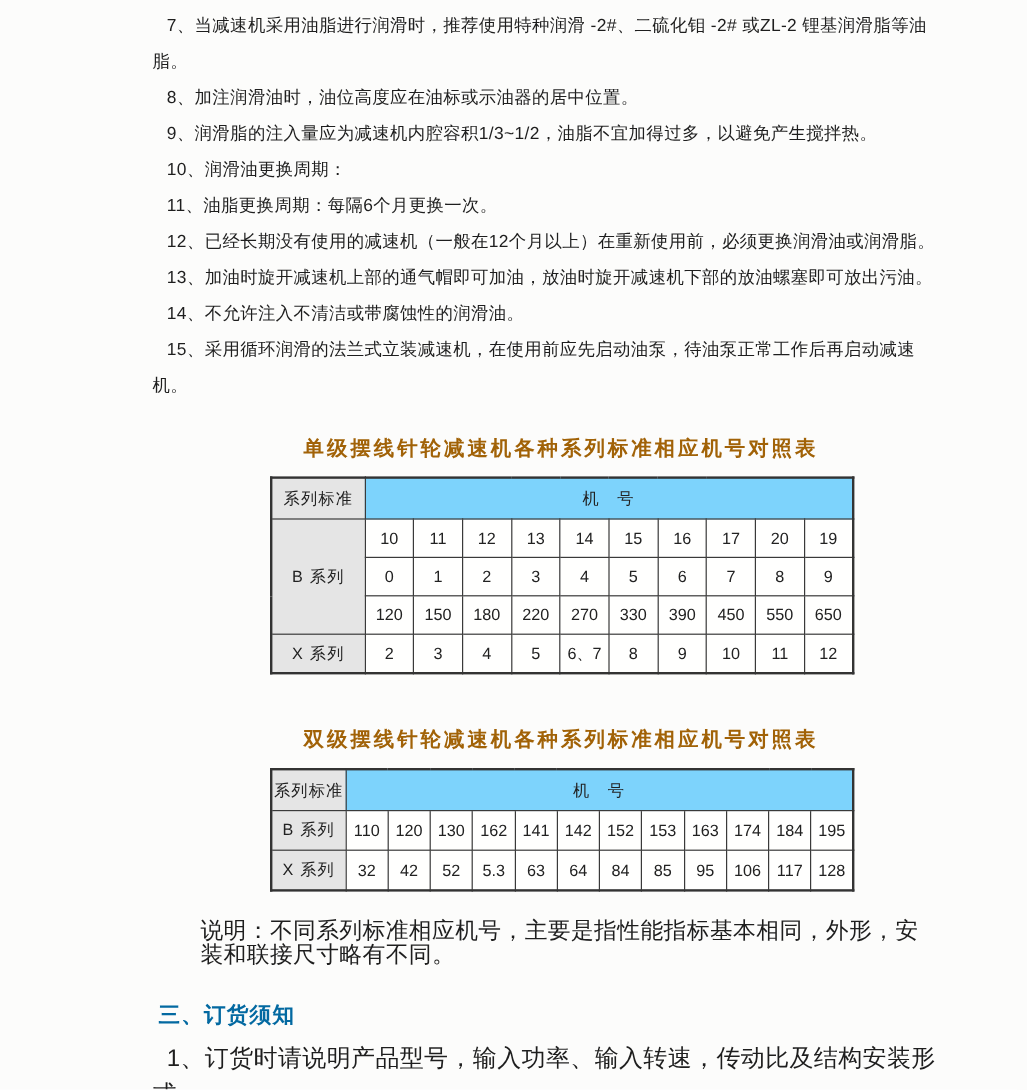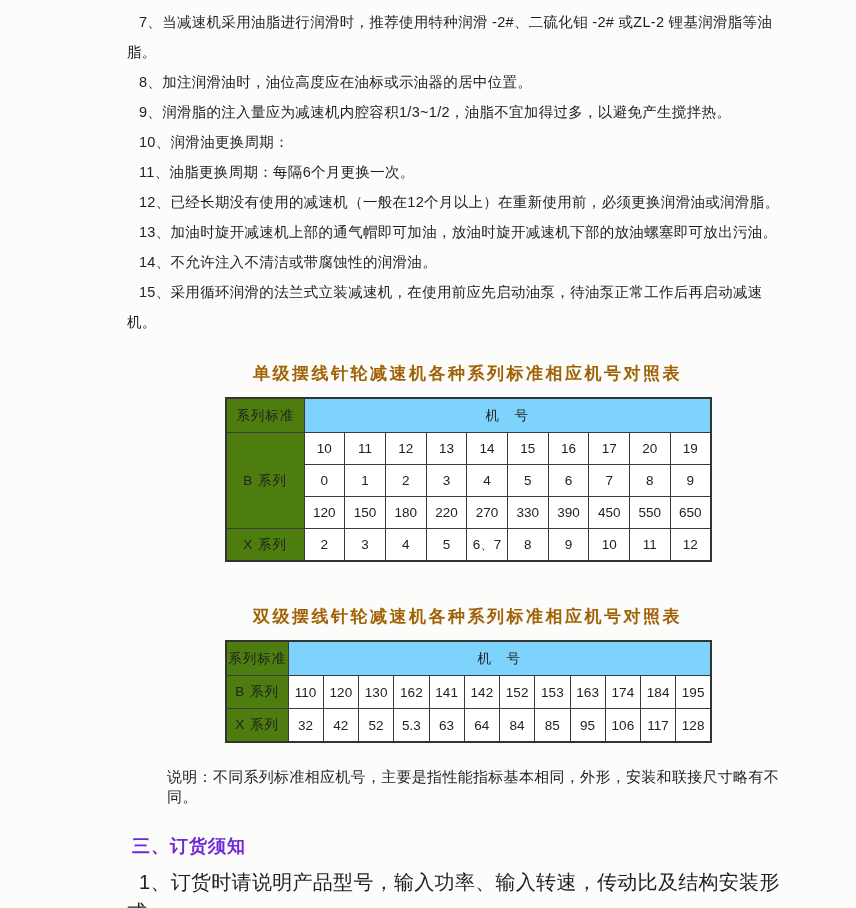--- a/index.html
+++ b/index.html
@@ -49,35 +49,35 @@
     border: 1.5px solid #3a3a3a;
     font-size: 13.5px;
     text-align: center;
     vertical-align: middle;
     padding: 0;
     height: 31px;
     color: #222;
   }
   table.grid tr.hdr-row td { height: 33px; }
   table.t2 td { height: 32px; }
-  td.hdr { background: #4d7c0f; letter-spacing: 1px; margin-top: 35px; }
+  td.hdr { background: #e5e5e5; letter-spacing: 1px; margin-top: 35px; }
   td.span-hdr { background: #7dd3fc; letter-spacing: 1px; }
   td.cell { background: #fffffe; }
   p.note {
     margin: 24px 0 0 40px;
-    font-size: 15px;
+    font-size: 19px;
     line-height: 20px;
     letter-spacing: 0.3px;
   }
   h2.section-heading {
     margin: 28px 0 0 5px;
     font-size: 18px;
     font-weight: bold;
     line-height: 22px;
-    color: #6d28d9;
+    color: #0369a1;
     letter-spacing: 1px;
   }
   p.order-item {
     margin: 10px 0 0 0;
     font-size: 20px;
     line-height: 30px;
     text-indent: 12px;
     letter-spacing: 0.3px;
   }
 </style>

